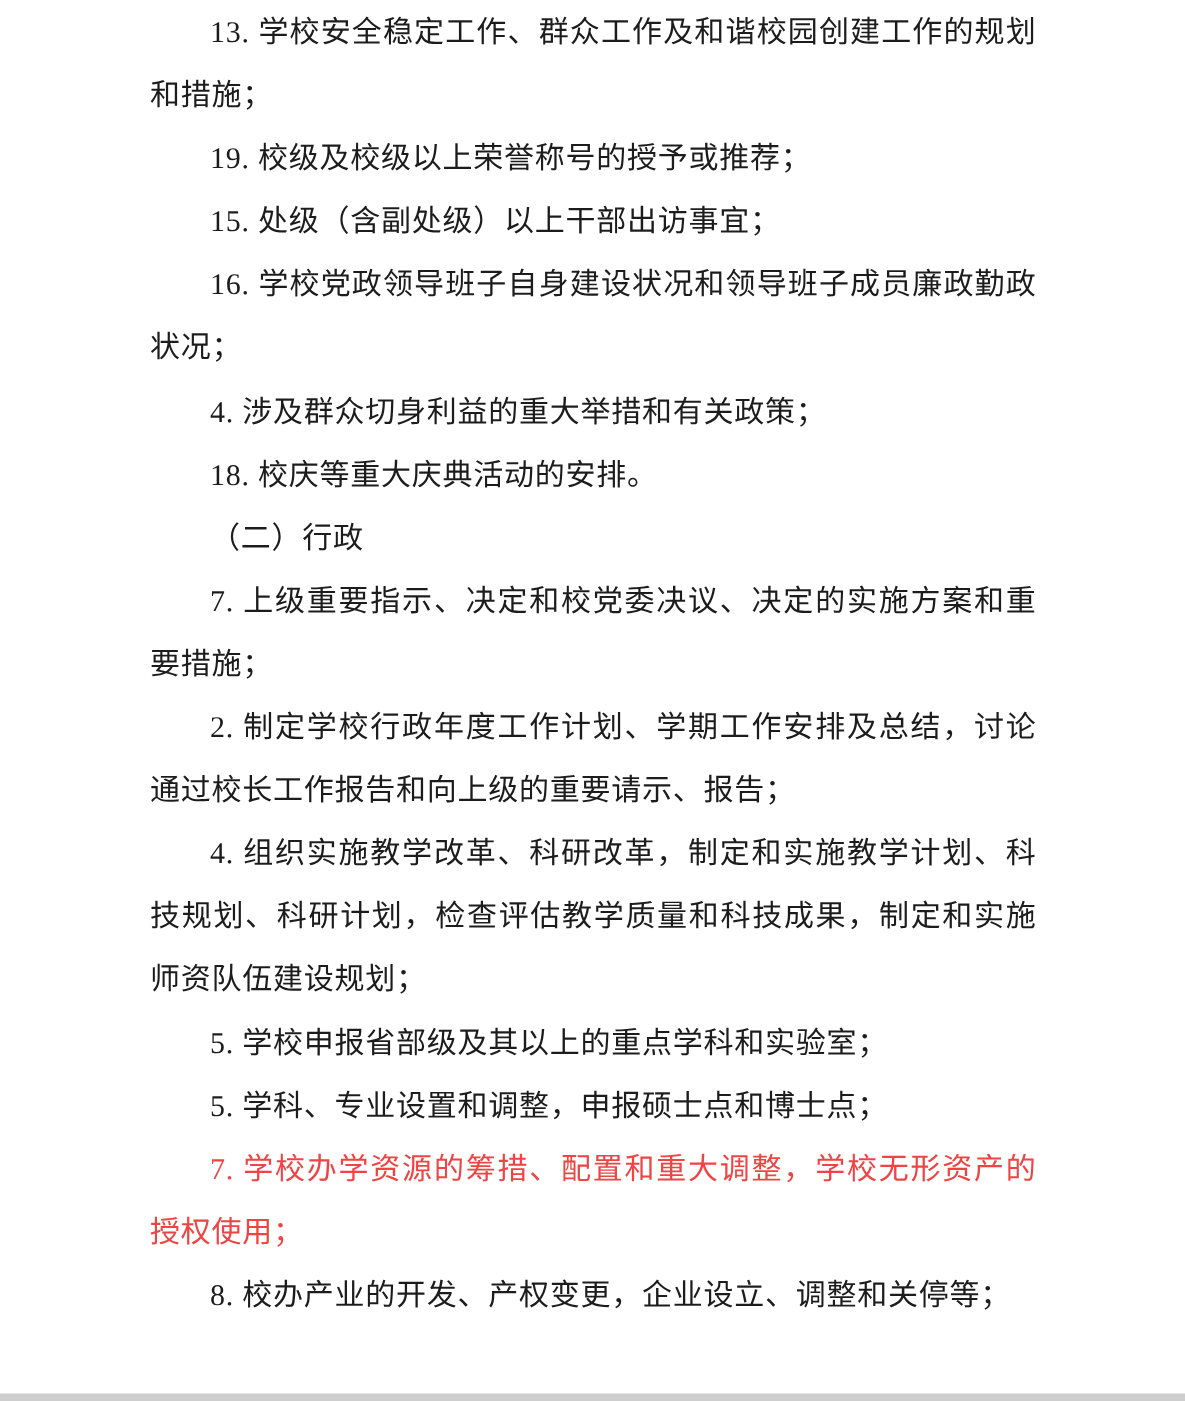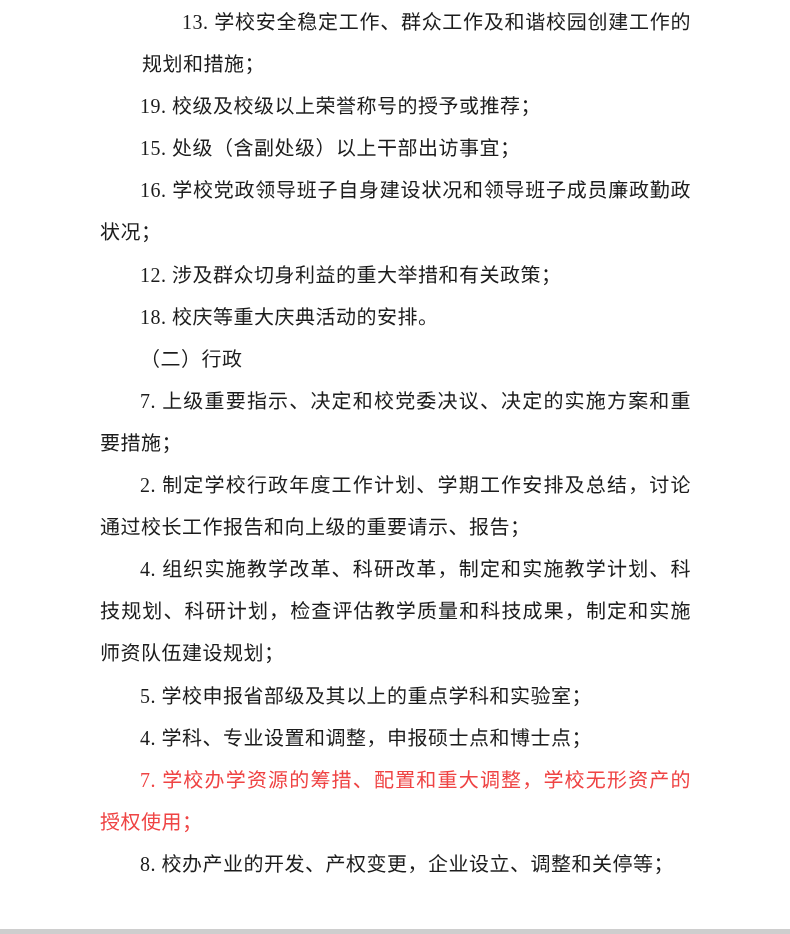--- a/index.html
+++ b/index.html
@@ -39,29 +39,29 @@
     width: 100%;
     height: 5px;
     background: #cecece;
   }
 </style>
 </head>
 <body>
 
 <div class="page" style="background: rgb(255, 255, 255);">
   <div class="doc-body" id="doc-body">
-      <p style="color: rgb(28, 28, 28); margin-left: 42px;">13. 学校安全稳定工作、群众工作及和谐校园创建工作的规划和措施；</p>
+      <p style="color: rgb(28, 28, 28);">13. 学校安全稳定工作、群众工作及和谐校园创建工作的规划和措施；</p>
       <p style="color: rgb(28, 28, 28);">19. 校级及校级以上荣誉称号的授予或推荐；</p>
       <p style="color: rgb(28, 28, 28);">15. 处级（含副处级）以上干部出访事宜；</p>
       <p style="color: rgb(28, 28, 28);">16. 学校党政领导班子自身建设状况和领导班子成员廉政勤政状况；</p>
-      <p style="color: rgb(28, 28, 28);">12. 涉及群众切身利益的重大举措和有关政策；</p>
+      <p style="color: rgb(28, 28, 28);">4. 涉及群众切身利益的重大举措和有关政策；</p>
       <p style="color: rgb(28, 28, 28);">18. 校庆等重大庆典活动的安排。</p>
       <p style="color: rgb(28, 28, 28);">（二）行政</p>
       <p style="color: rgb(28, 28, 28);">7. 上级重要指示、决定和校党委决议、决定的实施方案和重要措施；</p>
       <p style="color: rgb(28, 28, 28);">2. 制定学校行政年度工作计划、学期工作安排及总结，讨论通过校长工作报告和向上级的重要请示、报告；</p>
       <p style="color: rgb(28, 28, 28);">4. 组织实施教学改革、科研改革，制定和实施教学计划、科技规划、科研计划，检查评估教学质量和科技成果，制定和实施师资队伍建设规划；</p>
       <p style="color: rgb(28, 28, 28);">5. 学校申报省部级及其以上的重点学科和实验室；</p>
-      <p style="color: rgb(28, 28, 28);">4. 学科、专业设置和调整，申报硕士点和博士点；</p>
+      <p style="color: rgb(28, 28, 28);">5. 学科、专业设置和调整，申报硕士点和博士点；</p>
       <p style="color: #ef4444;">7. 学校办学资源的筹措、配置和重大调整，学校无形资产的授权使用；</p>
       <p style="color: rgb(28, 28, 28);">8. 校办产业的开发、产权变更，企业设立、调整和关停等；</p>
     </div>
   <div class="bottom-edge" style="background: rgb(206, 206, 206);"></div>
 </div>
 
 </body></html>

